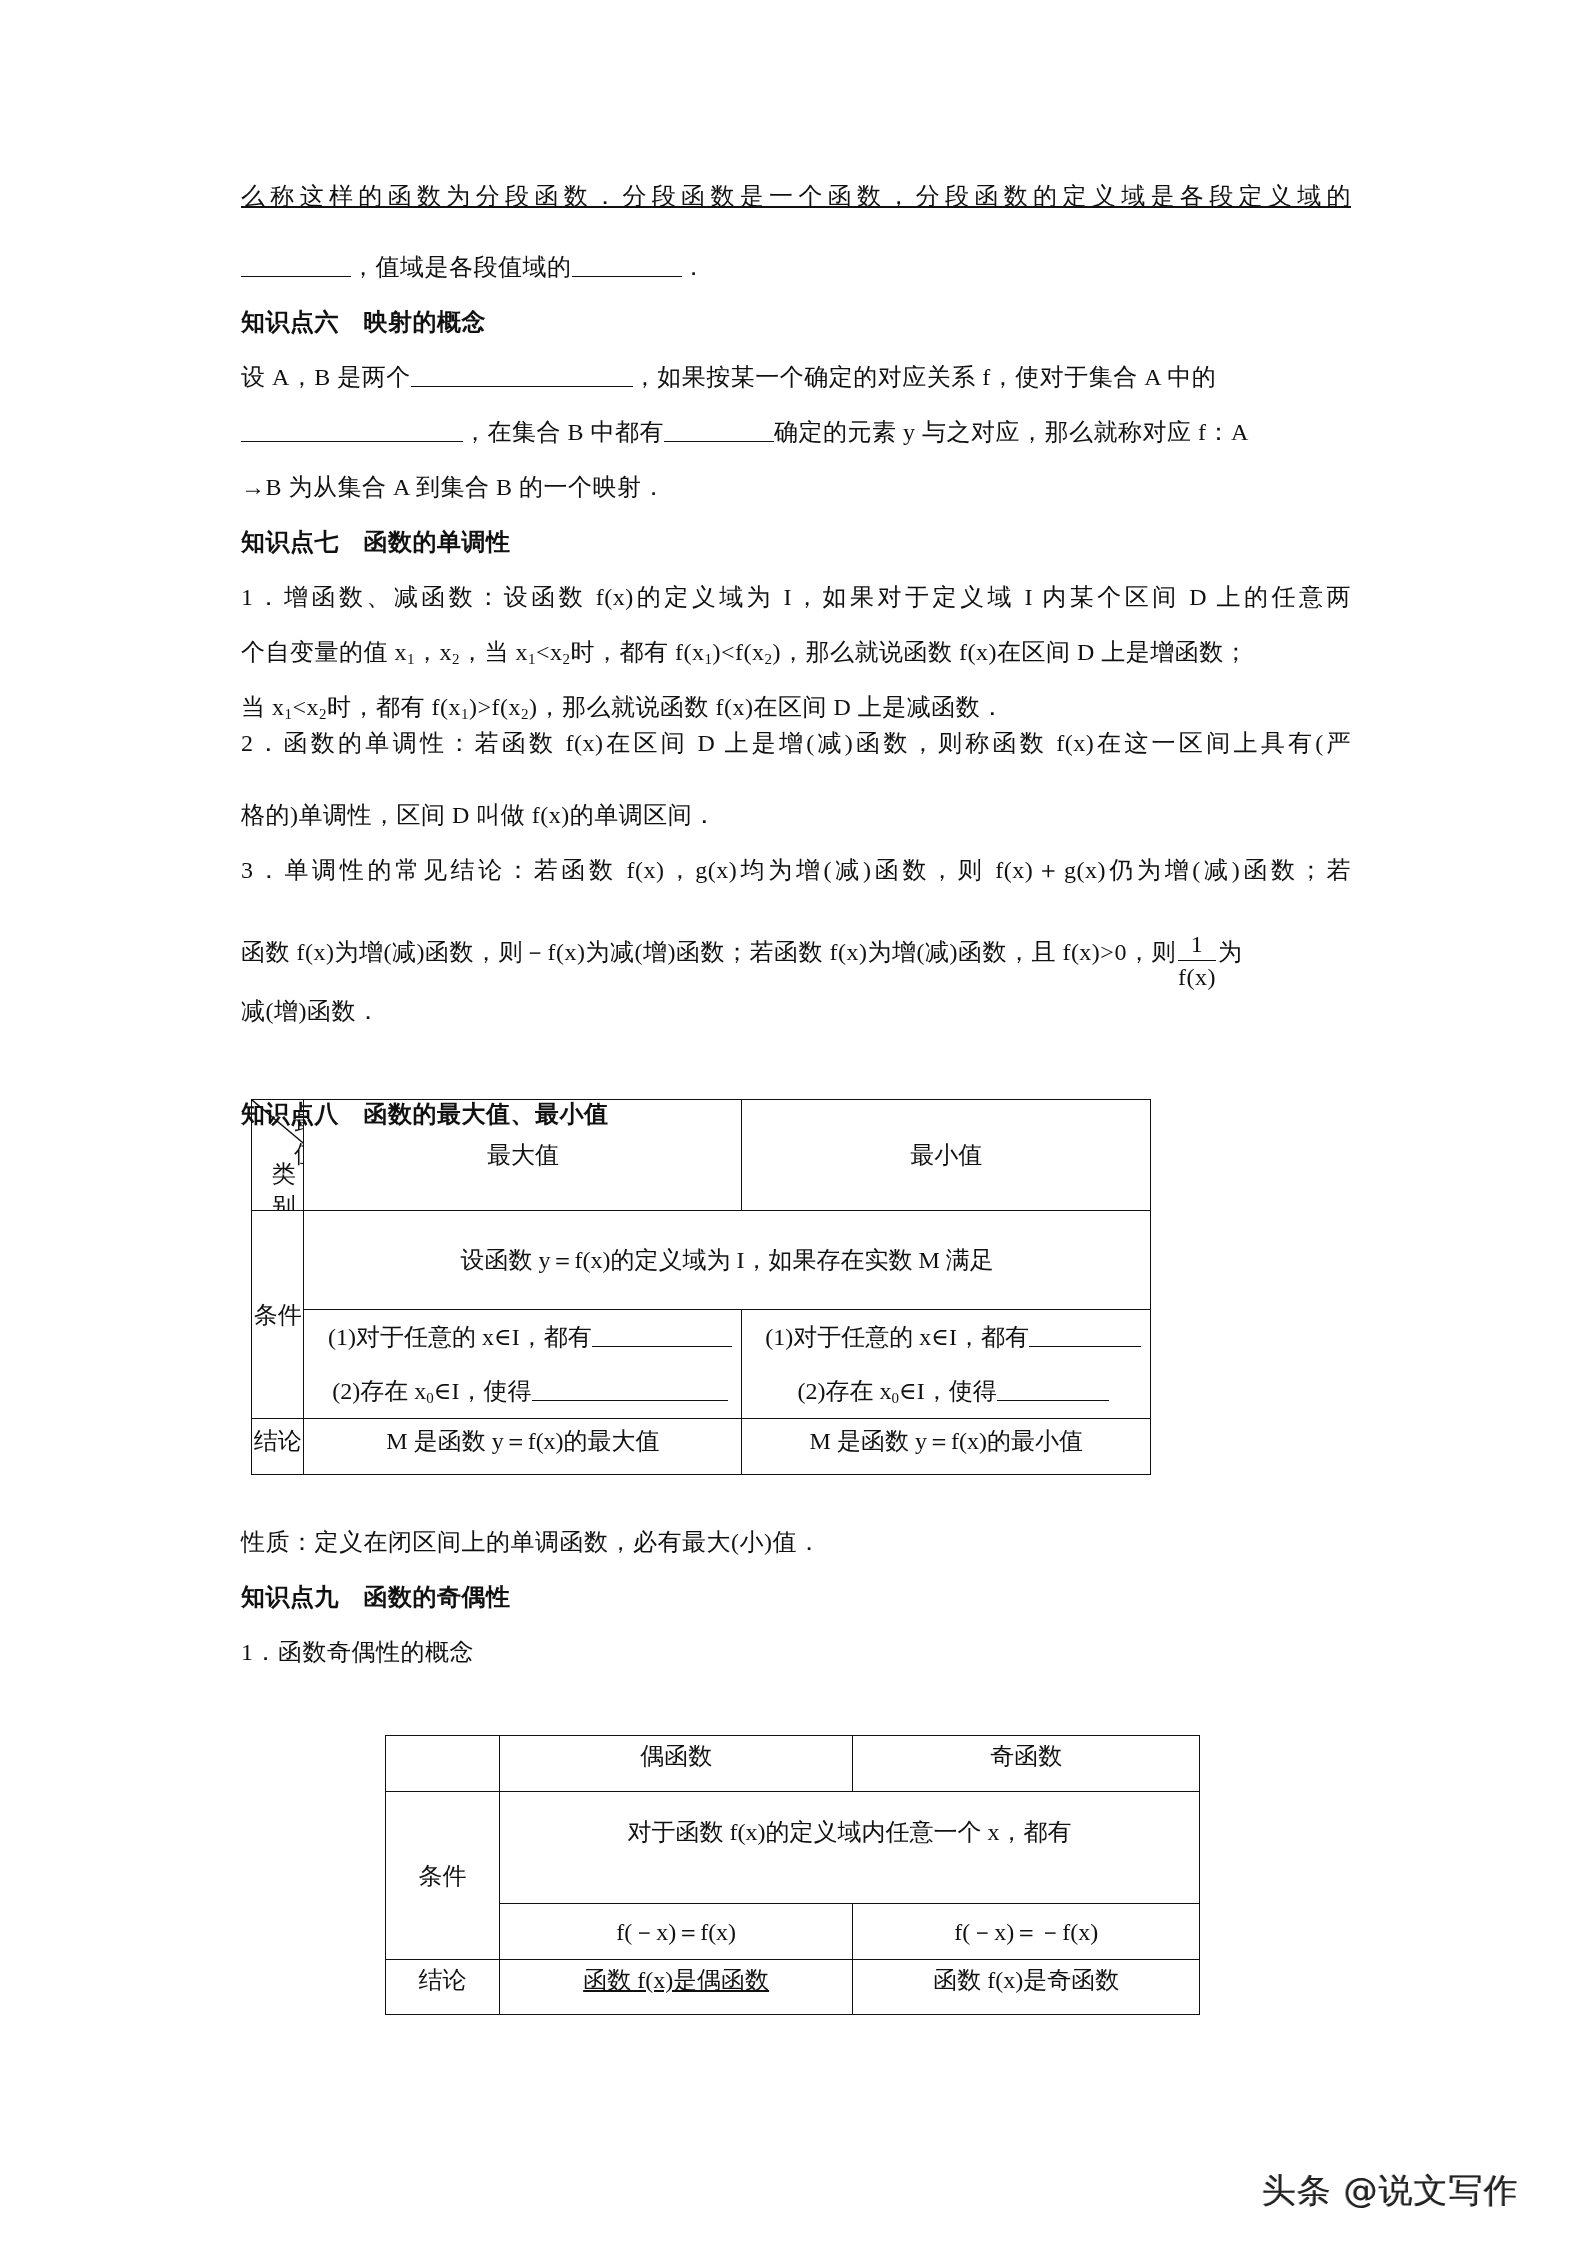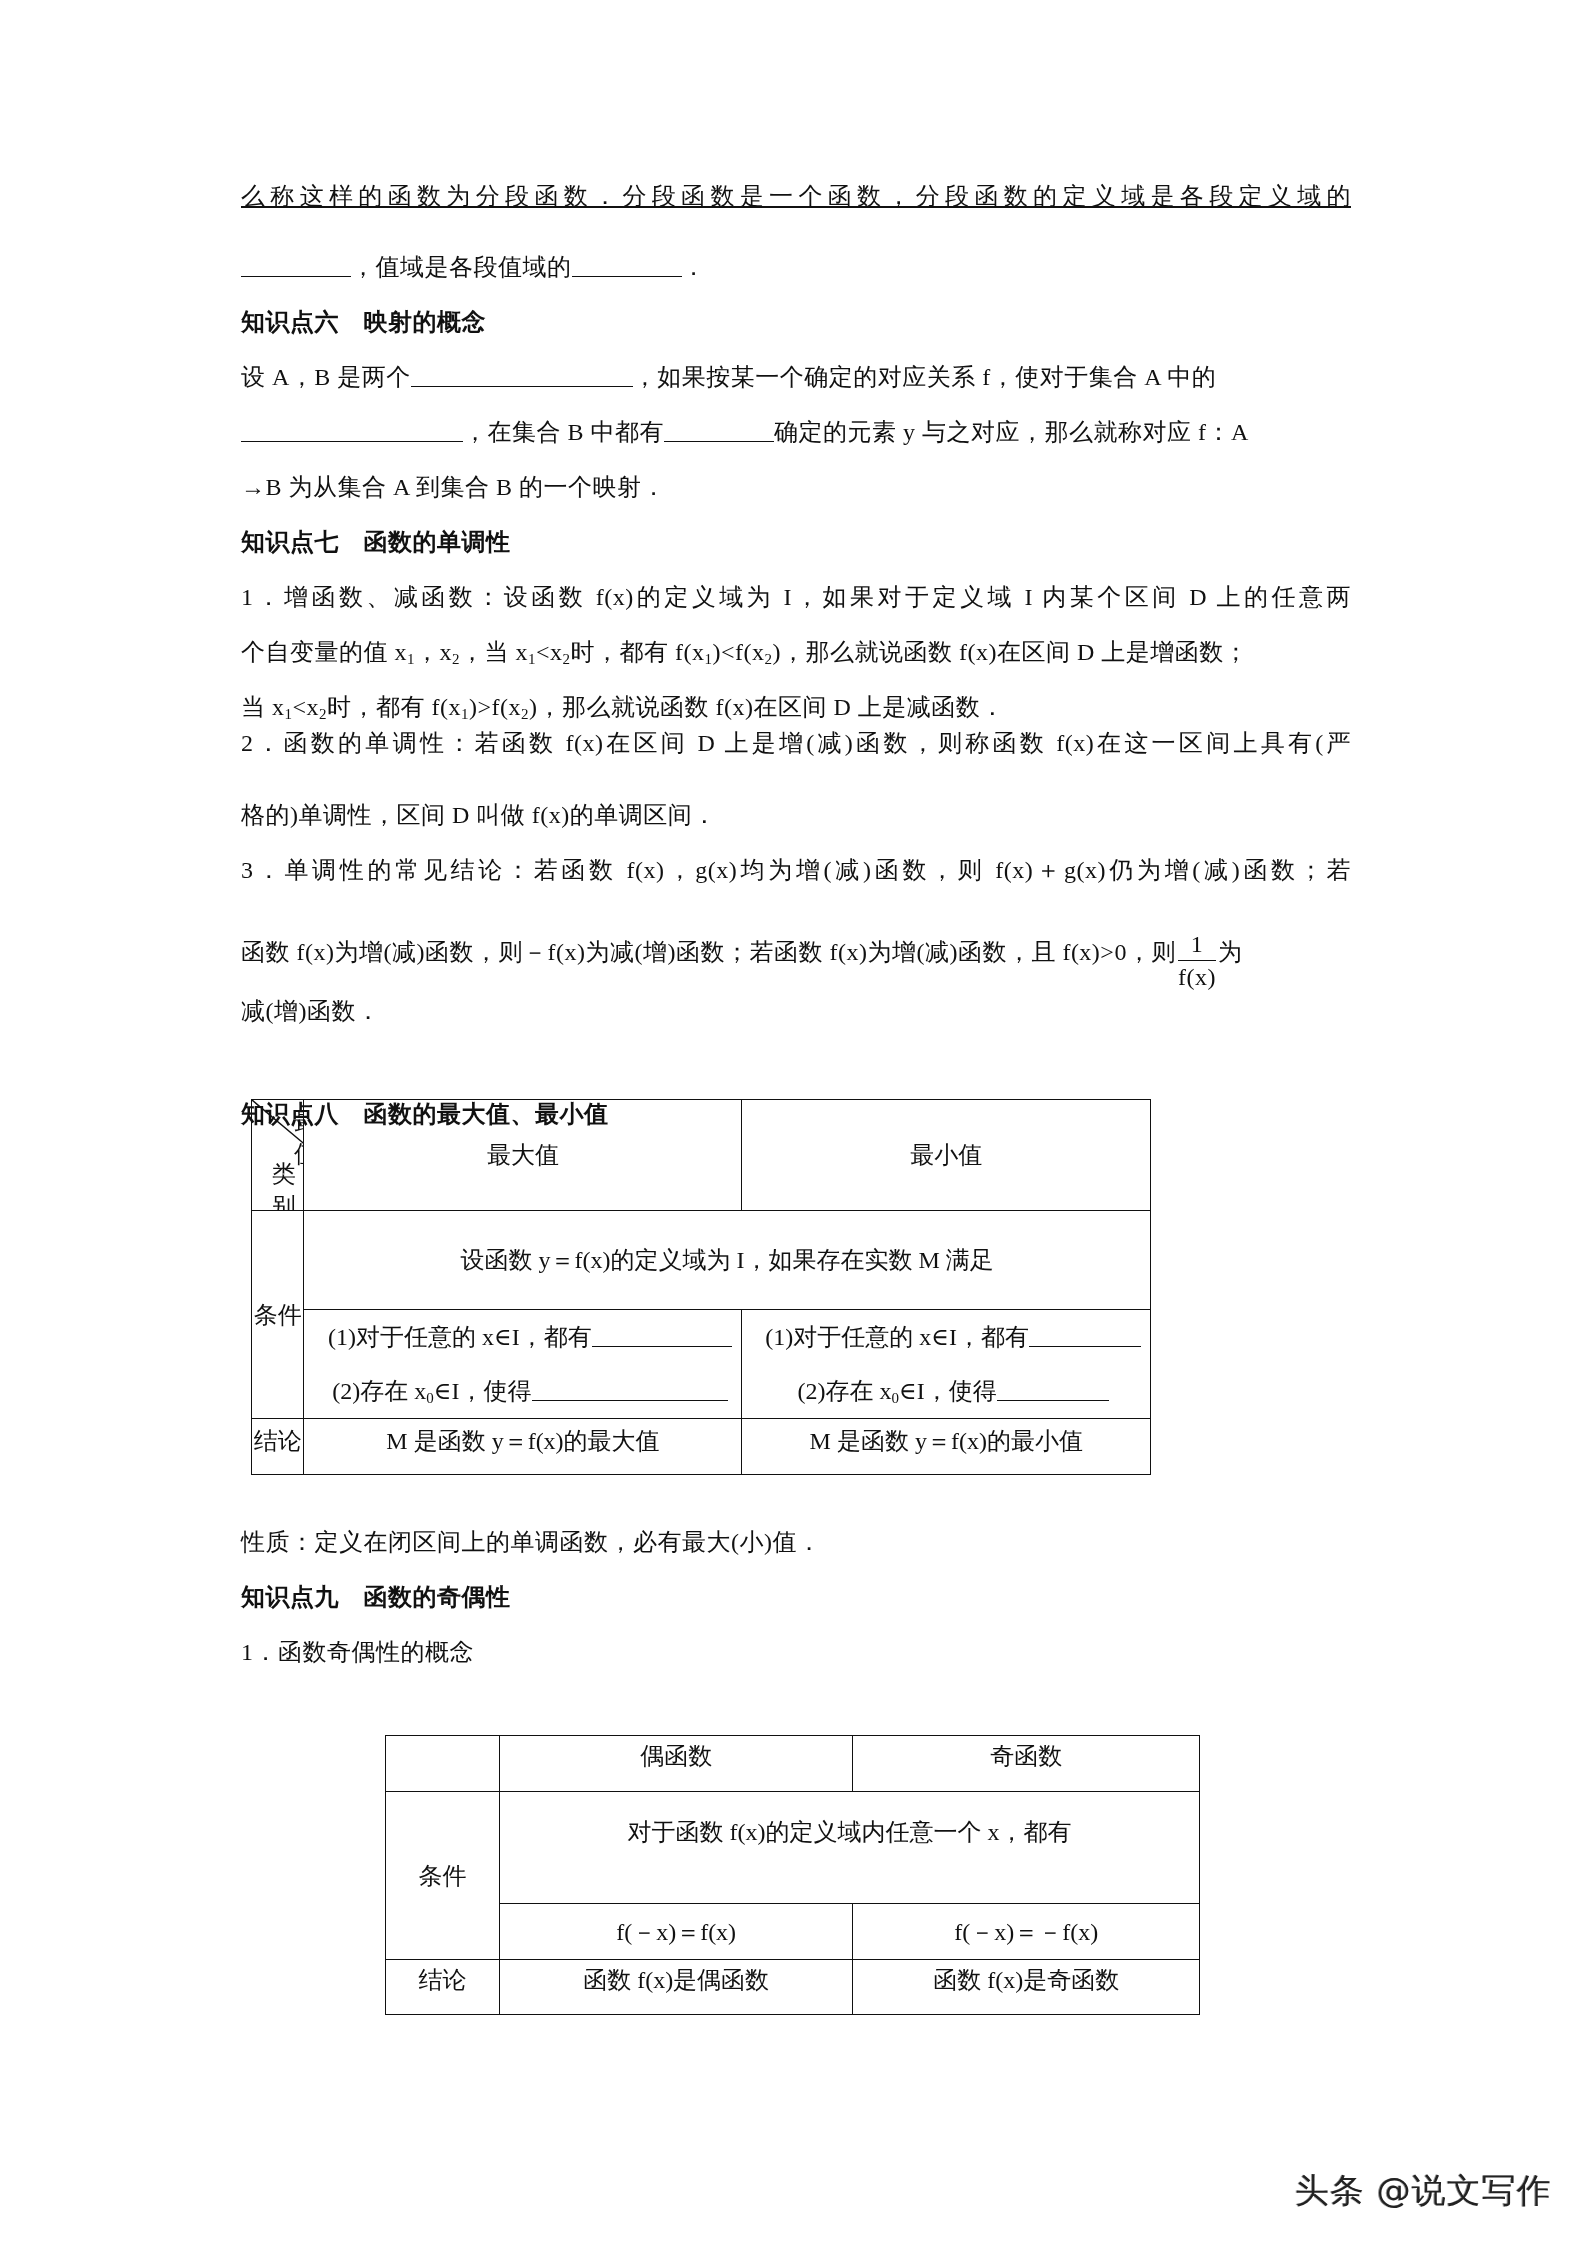--- a/index.html
+++ b/index.html
@@ -19,21 +19,21 @@
   table.t td { border: 1.6px solid #111; padding: 0; text-align: center; vertical-align: middle; }
   .t1 { left: 251px; top: 1099px; width: 900px; }
   .t2 { left: 385px; top: 1735px; width: 815px; }
   .diag { position: relative; overflow: hidden; }
   .diag svg { position: absolute; left: 0; top: 0; }
   .diag .tl { position: absolute; left: 42px; top: 6px; }
   .diag .bl { position: absolute; left: 12px; top: 58px; text-align: center; }
   .cell-left { text-align: center; padding-left: 14px !important; }
   .cell-left div { line-height: 54px; white-space: nowrap; }
   .wm { position: absolute; left: 1262px; top: 2168px; font-family: "DejaVu Sans", sans-serif;
-        font-size: 34px; color: #222; text-shadow: 1px 1px 0 #fff, -1px 0 0 #999; letter-spacing: 1px; margin-left: 33px; }
+        font-size: 34px; color: #222; text-shadow: 1px 1px 0 #fff, -1px 0 0 #999; letter-spacing: 1px; }
 </style>
 </head>
 <body>
 
 <div class="line just" style="top:181px;text-decoration:underline;">么称这样的函数为分段函数．分段函数是一个函数，分段函数的定义域是各段定义域的</div>
 <div class="line" style="top:252px;">
   <span class="blank" style="width:110px;"></span><span>，值域是各段值域的</span><span class="blank" style="width:110px;"></span><span>．</span>
 </div>
 
 <div class="line h" style="top:307px;">知识点六　映射的概念</div>
@@ -123,19 +123,19 @@
   <tr style="height:112px;">
     <td rowspan="2">条件</td>
     <td colspan="2" style="vertical-align:top; padding-top:24px;">对于函数 f(x)的定义域内任意一个 x，都有</td>
   </tr>
   <tr style="height:56px;">
     <td>f(－x)＝f(x)</td>
     <td>f(－x)＝－f(x)</td>
   </tr>
   <tr style="height:55px;">
     <td style="vertical-align:top; padding-top:4px;">结论</td>
-    <td style="vertical-align:top; padding-top:4px;">函数 f(x)是偶函数</td>
+    <td style="vertical-align:top; padding-top:4px;text-decoration:underline;">函数 f(x)是偶函数</td>
     <td style="vertical-align:top; padding-top:4px;">函数 f(x)是奇函数</td>
   </tr>
 </tbody>
   </table>
 
 <div class="wm">头条 @说文写作</div>
 
 </body></html>

